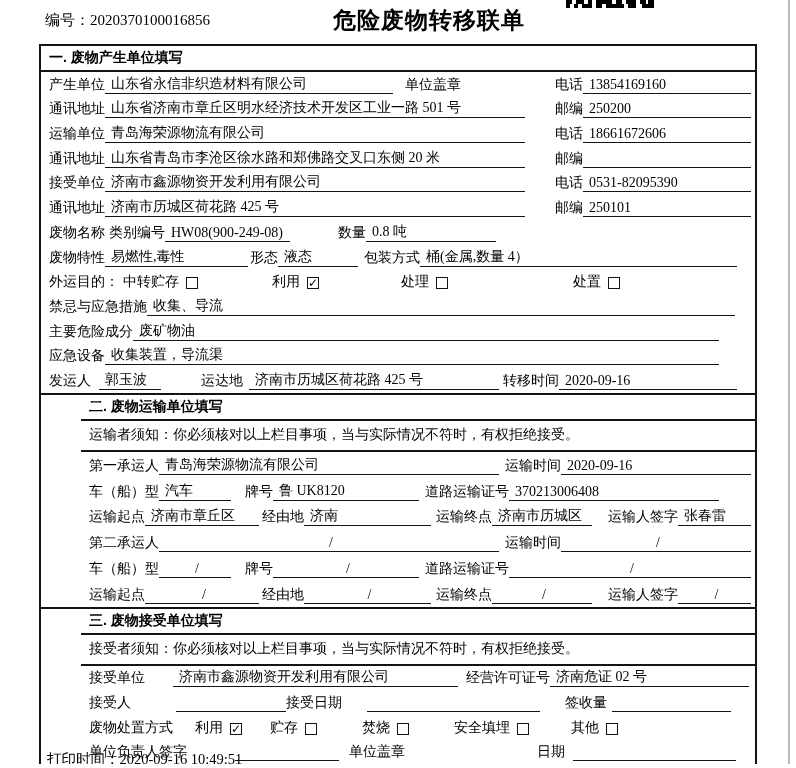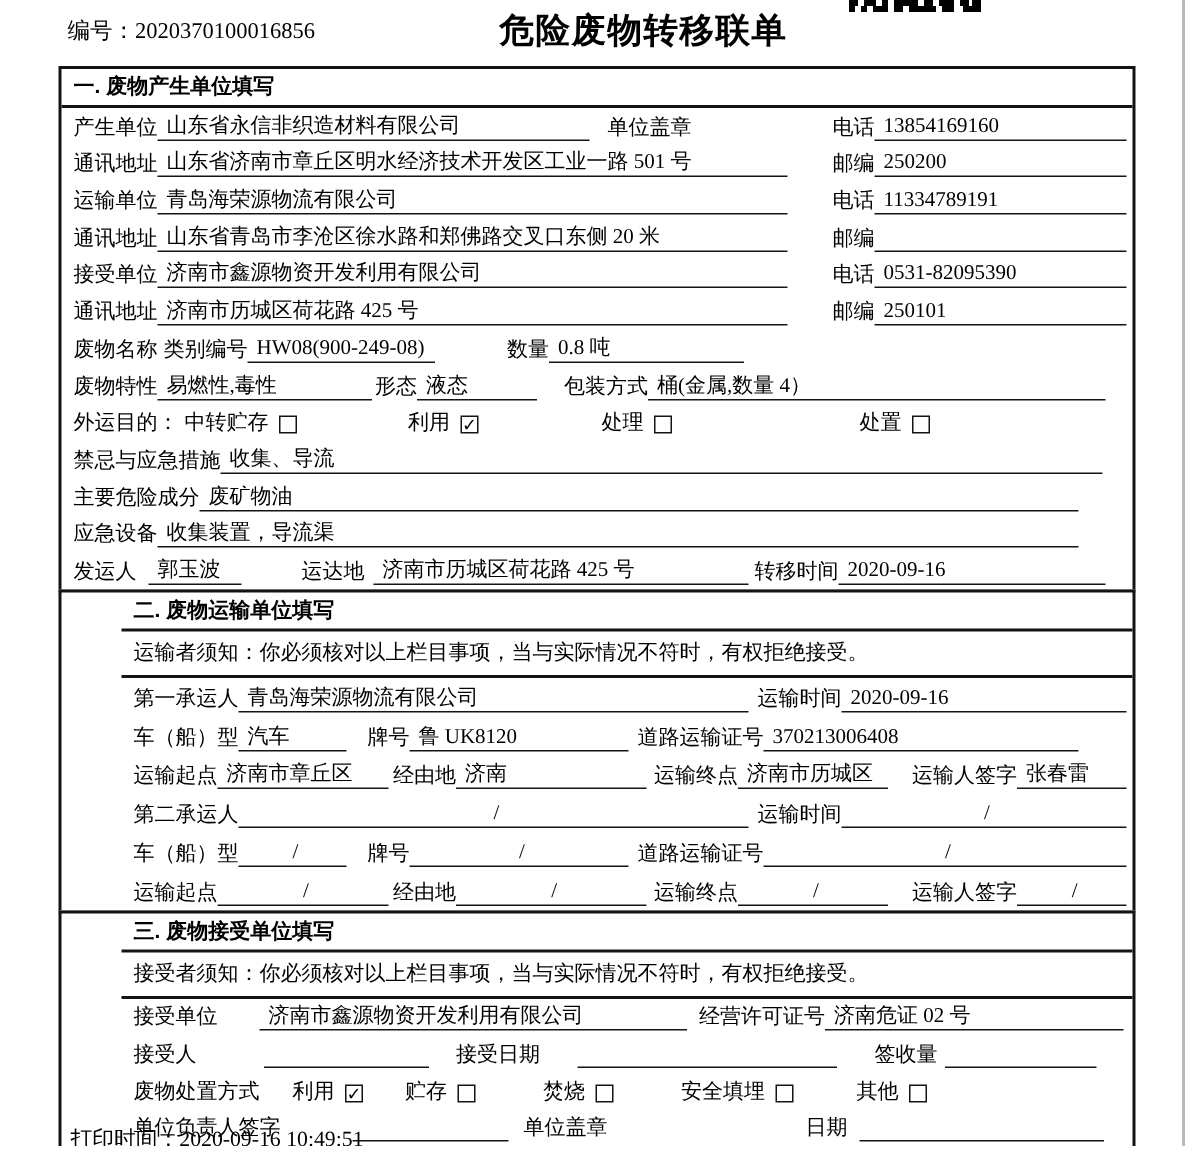--- a/index.html
+++ b/index.html
@@ -77,21 +77,21 @@
         <span class="lbl">通讯地址</span>
         <span class="val" style="min-width:420px">山东省济南市章丘区明水经济技术开发区工业一路 501 号</span>
         <span class="lbl ml-auto">邮编</span>
         <span class="val" style="min-width:168px">250200</span>
       </div>
 
       <div class="row">
         <span class="lbl">运输单位</span>
         <span class="val" style="min-width:420px">青岛海荣源物流有限公司</span>
         <span class="lbl ml-auto">电话</span>
-        <span class="val" style="min-width:168px">11334789191</span>
+        <span class="val" style="min-width:168px">18661672606</span>
       </div>
 
       <div class="row">
         <span class="lbl">通讯地址</span>
         <span class="val" style="min-width:420px">山东省青岛市李沧区徐水路和郑佛路交叉口东侧 20 米</span>
         <span class="lbl ml-auto">邮编</span>
         <span class="val" style="min-width:168px"></span>
       </div>
 
       <div class="row">
@@ -114,21 +114,21 @@
         <span class="val" style="min-width:125px">HW08(900-249-08)</span>
         <span class="lbl" style="margin-left:48px">数量</span>
         <span class="val" style="min-width:130px;margin-right:14px">0.8 吨</span>
       </div>
 
       <div class="row">
         <span class="lbl">废物特性</span>
         <span class="val" style="min-width:143px">易燃性,毒性</span>
         <span class="lbl" style="margin-left:2px">形态</span>
         <span class="val" style="min-width:80px">液态</span>
-        <span class="lbl" style="margin-left:18px">包装方式</span>
+        <span class="lbl" style="margin-left:6px">包装方式</span>
         <span class="val fx" style="margin-right:14px">桶(金属,数量 4）</span>
       </div>
 
       <div class="row">
         <span class="lbl">外运目的：</span>
         <span class="grp" style="margin-left:4px">
           <span class="lbl">中转贮存</span>
           <span class="cb"></span>
         </span>
         <span class="grp" style="margin-left:74px">
@@ -236,21 +236,21 @@
       <div class="row">
         <span class="lbl">接受单位</span>
         <span class="val" style="min-width:285px;margin-left:28px">济南市鑫源物资开发利用有限公司</span>
         <span class="lbl" style="margin-left:8px">经营许可证号</span>
         <span class="val fx" style="margin-right:2px">济南危证 02 号</span>
       </div>
 
       <div class="row">
         <span class="lbl">接受人</span>
         <span class="val" style="min-width:110px;margin-left:45px"></span>
-        <span class="lbl" style="margin-left:18px">接受日期</span>
+        <span class="lbl" style="margin-left:0">接受日期</span>
         <span class="val" style="min-width:173px;margin-left:25px"></span>
         <span class="lbl" style="margin-left:25px">签收量</span>
         <span class="val fx" style="margin-left:5px;margin-right:20px"></span>
       </div>
 
       <div class="row">
         <span class="lbl">废物处置方式</span>
         <span class="grp" style="margin-left:22px">
           <span class="lbl">利用</span>
           <span class="cb checked">✓</span>

